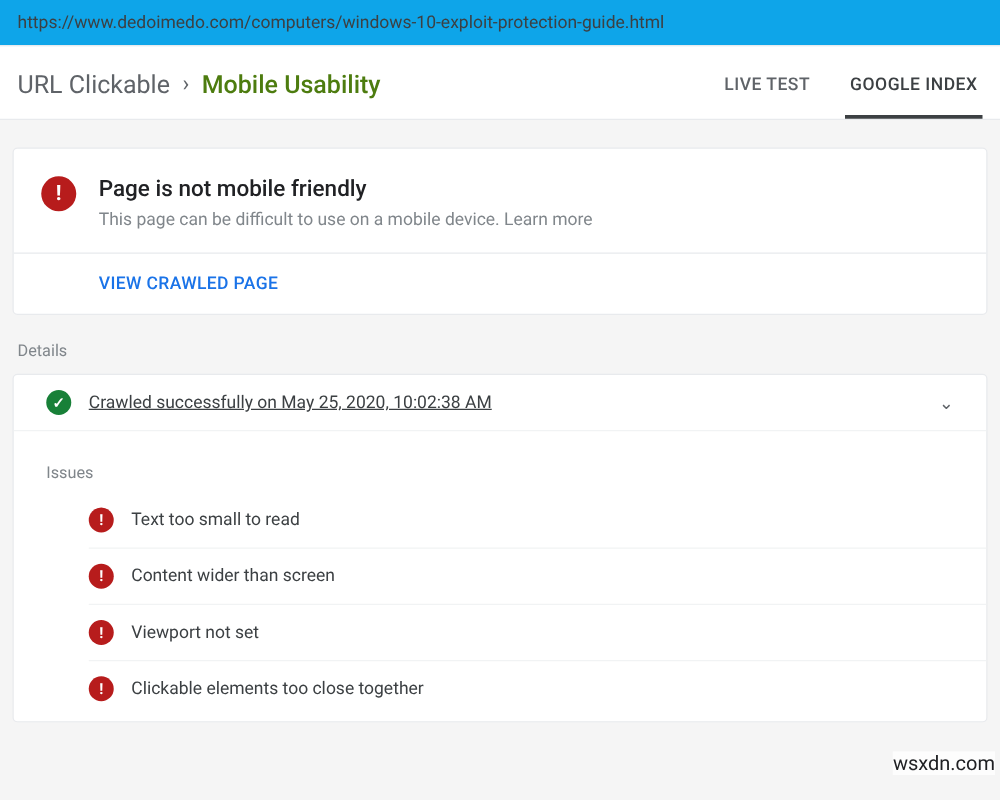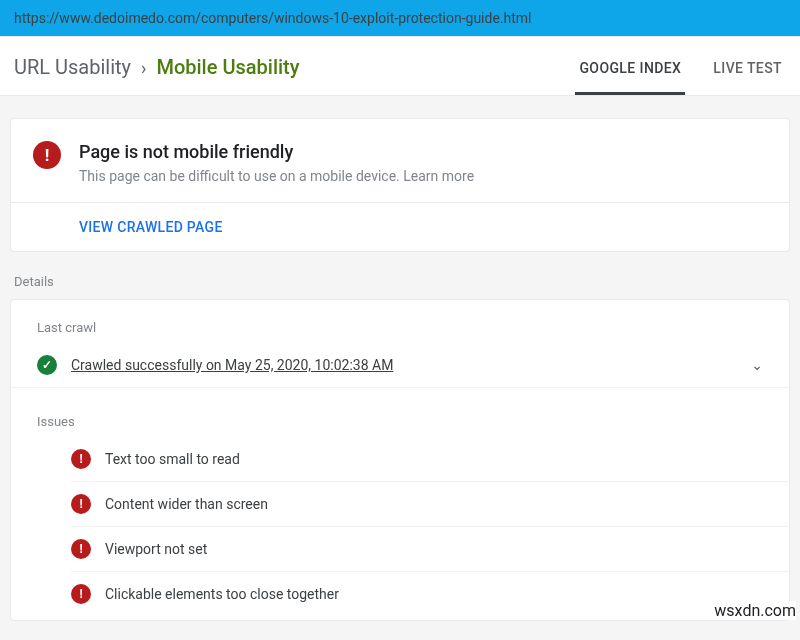--- a/index.html
+++ b/index.html
@@ -33,47 +33,46 @@
 .issues-block .row { margin-left: 60px; padding-left: 0; }
 .watermark { position: fixed; right: 4px; bottom: 20px; font-size: 16px; color: #202124; background: rgba(255,255,255,.8); }
 </style>
 </head>
 <body>
 
 <div class="url-bar">https://www.dedoimedo.com/computers/windows-10-exploit-protection-guide.html</div>
 
 <div class="header">
   <div class="breadcrumb">
-    <span>URL Usability</span>
+    <span>URL Clickable</span>
     <span class="chev">›</span>
     <span class="current">Mobile Usability</span>
   </div>
   <div class="tabs">
+    <div class="tab">LIVE TEST</div>
     <div class="tab active">GOOGLE INDEX</div>
-    <div class="tab">LIVE TEST</div>
   </div>
 </div>
 
 <div class="card">
   <div class="alert">
     <div class="alert-ico">!</div>
     <div>
       <div class="alert-title">Page is not mobile friendly</div>
       <div class="alert-sub">
         <span>This page can be difficult to use on a mobile device. </span><span class="learn">Learn more</span>
       </div>
     </div>
   </div>
   <div class="card-action">VIEW CRAWLED PAGE</div>
 </div>
 
 <div class="section-label">Details</div>
 
 <div class="card2">
-  <div class="sub-label">Last crawl</div>
   <div class="row">
     <div class="ico-s ok">✓</div>
     <div class="flex-fill">Crawled successfully on May 25, 2020, 10:02:38 AM</div>
     <div class="expand">⌄</div>
   </div>
 
   <div class="issues-block">
     <div class="sub-label">Issues</div>
     <div class="row">
       <div class="ico-s err">!</div>

